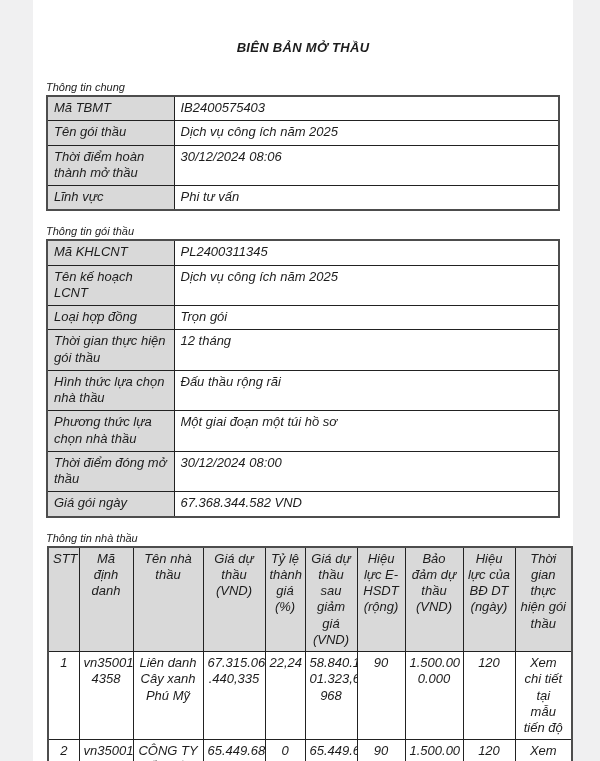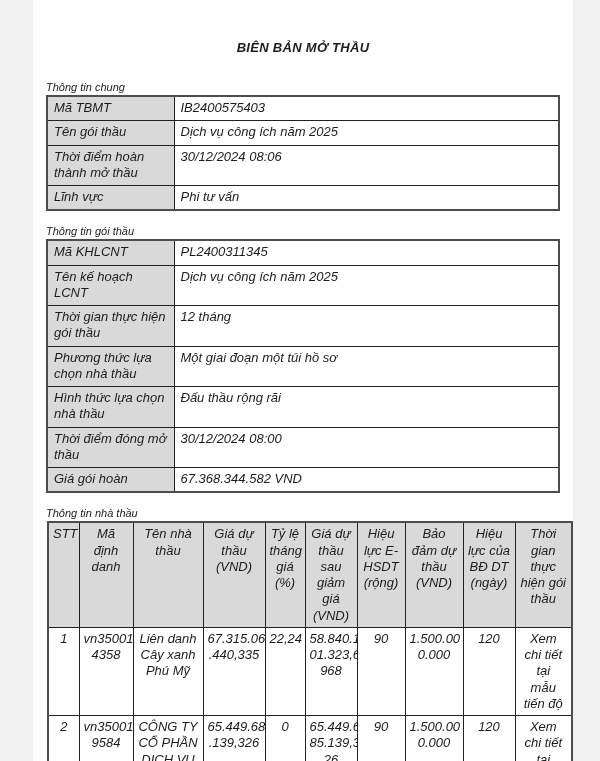--- a/index.html
+++ b/index.html
@@ -102,37 +102,41 @@
       <tbody>
         <tr>
           <td class="label">Mã KHLCNT</td>
           <td>PL2400311345</td>
         </tr>
         <tr>
           <td class="label">Tên kế hoạch LCNT</td>
           <td>Dịch vụ công ích năm 2025</td>
         </tr>
         <tr>
+          <td class="label">Loại hợp đồng</td>
+          <td>Trọn gói</td>
+        </tr>
+        <tr>
           <td class="label">Thời gian thực hiện gói thầu</td>
           <td>12 tháng</td>
         </tr>
         <tr>
+          <td class="label">Hình thức lựa chọn nhà thầu</td>
+          <td>Đấu thầu rộng rãi</td>
+        </tr>
+        <tr>
           <td class="label">Phương thức lựa chọn nhà thầu</td>
           <td>Một giai đoạn một túi hồ sơ</td>
         </tr>
         <tr>
-          <td class="label">Hình thức lựa chọn nhà thầu</td>
-          <td>Đấu thầu rộng rãi</td>
-        </tr>
-        <tr>
           <td class="label">Thời điểm đóng mở thầu</td>
           <td>30/12/2024 08:00</td>
         </tr>
         <tr>
-          <td class="label">Giá gói hoàn</td>
+          <td class="label">Giá gói ngày</td>
           <td>67.368.344.582 VND</td>
         </tr>
       </tbody>
     </table>
 
     <div class="section-heading">Thông tin nhà thầu</div>
     <table class="bidders">
       <colgroup>
         <col style="width:31px">
           <col style="width:54px">
@@ -144,21 +148,21 @@
           <col style="width:58px">
           <col style="width:52px">
         <col style="width:57px">
       </colgroup>
       <thead>
         <tr>
           <th>STT</th>
           <th>Mã định danh</th>
           <th>Tên nhà thầu</th>
           <th>Giá dự thầu (VND)</th>
-          <th>Tỷ lệ tháng giá (%)</th>
+          <th>Tỷ lệ thành giá (%)</th>
           <th>Giá dự thầu sau giảm giá (VND)</th>
           <th>Hiệu lực E-HSDT (rộng)</th>
           <th>Bảo đảm dự thầu (VND)</th>
           <th>Hiệu lực của BĐ DT (ngày)</th>
           <th>Thời gian thực hiện gói thầu</th>
         </tr>
       </thead>
       <tbody>
         <tr>
           <td>1</td>

